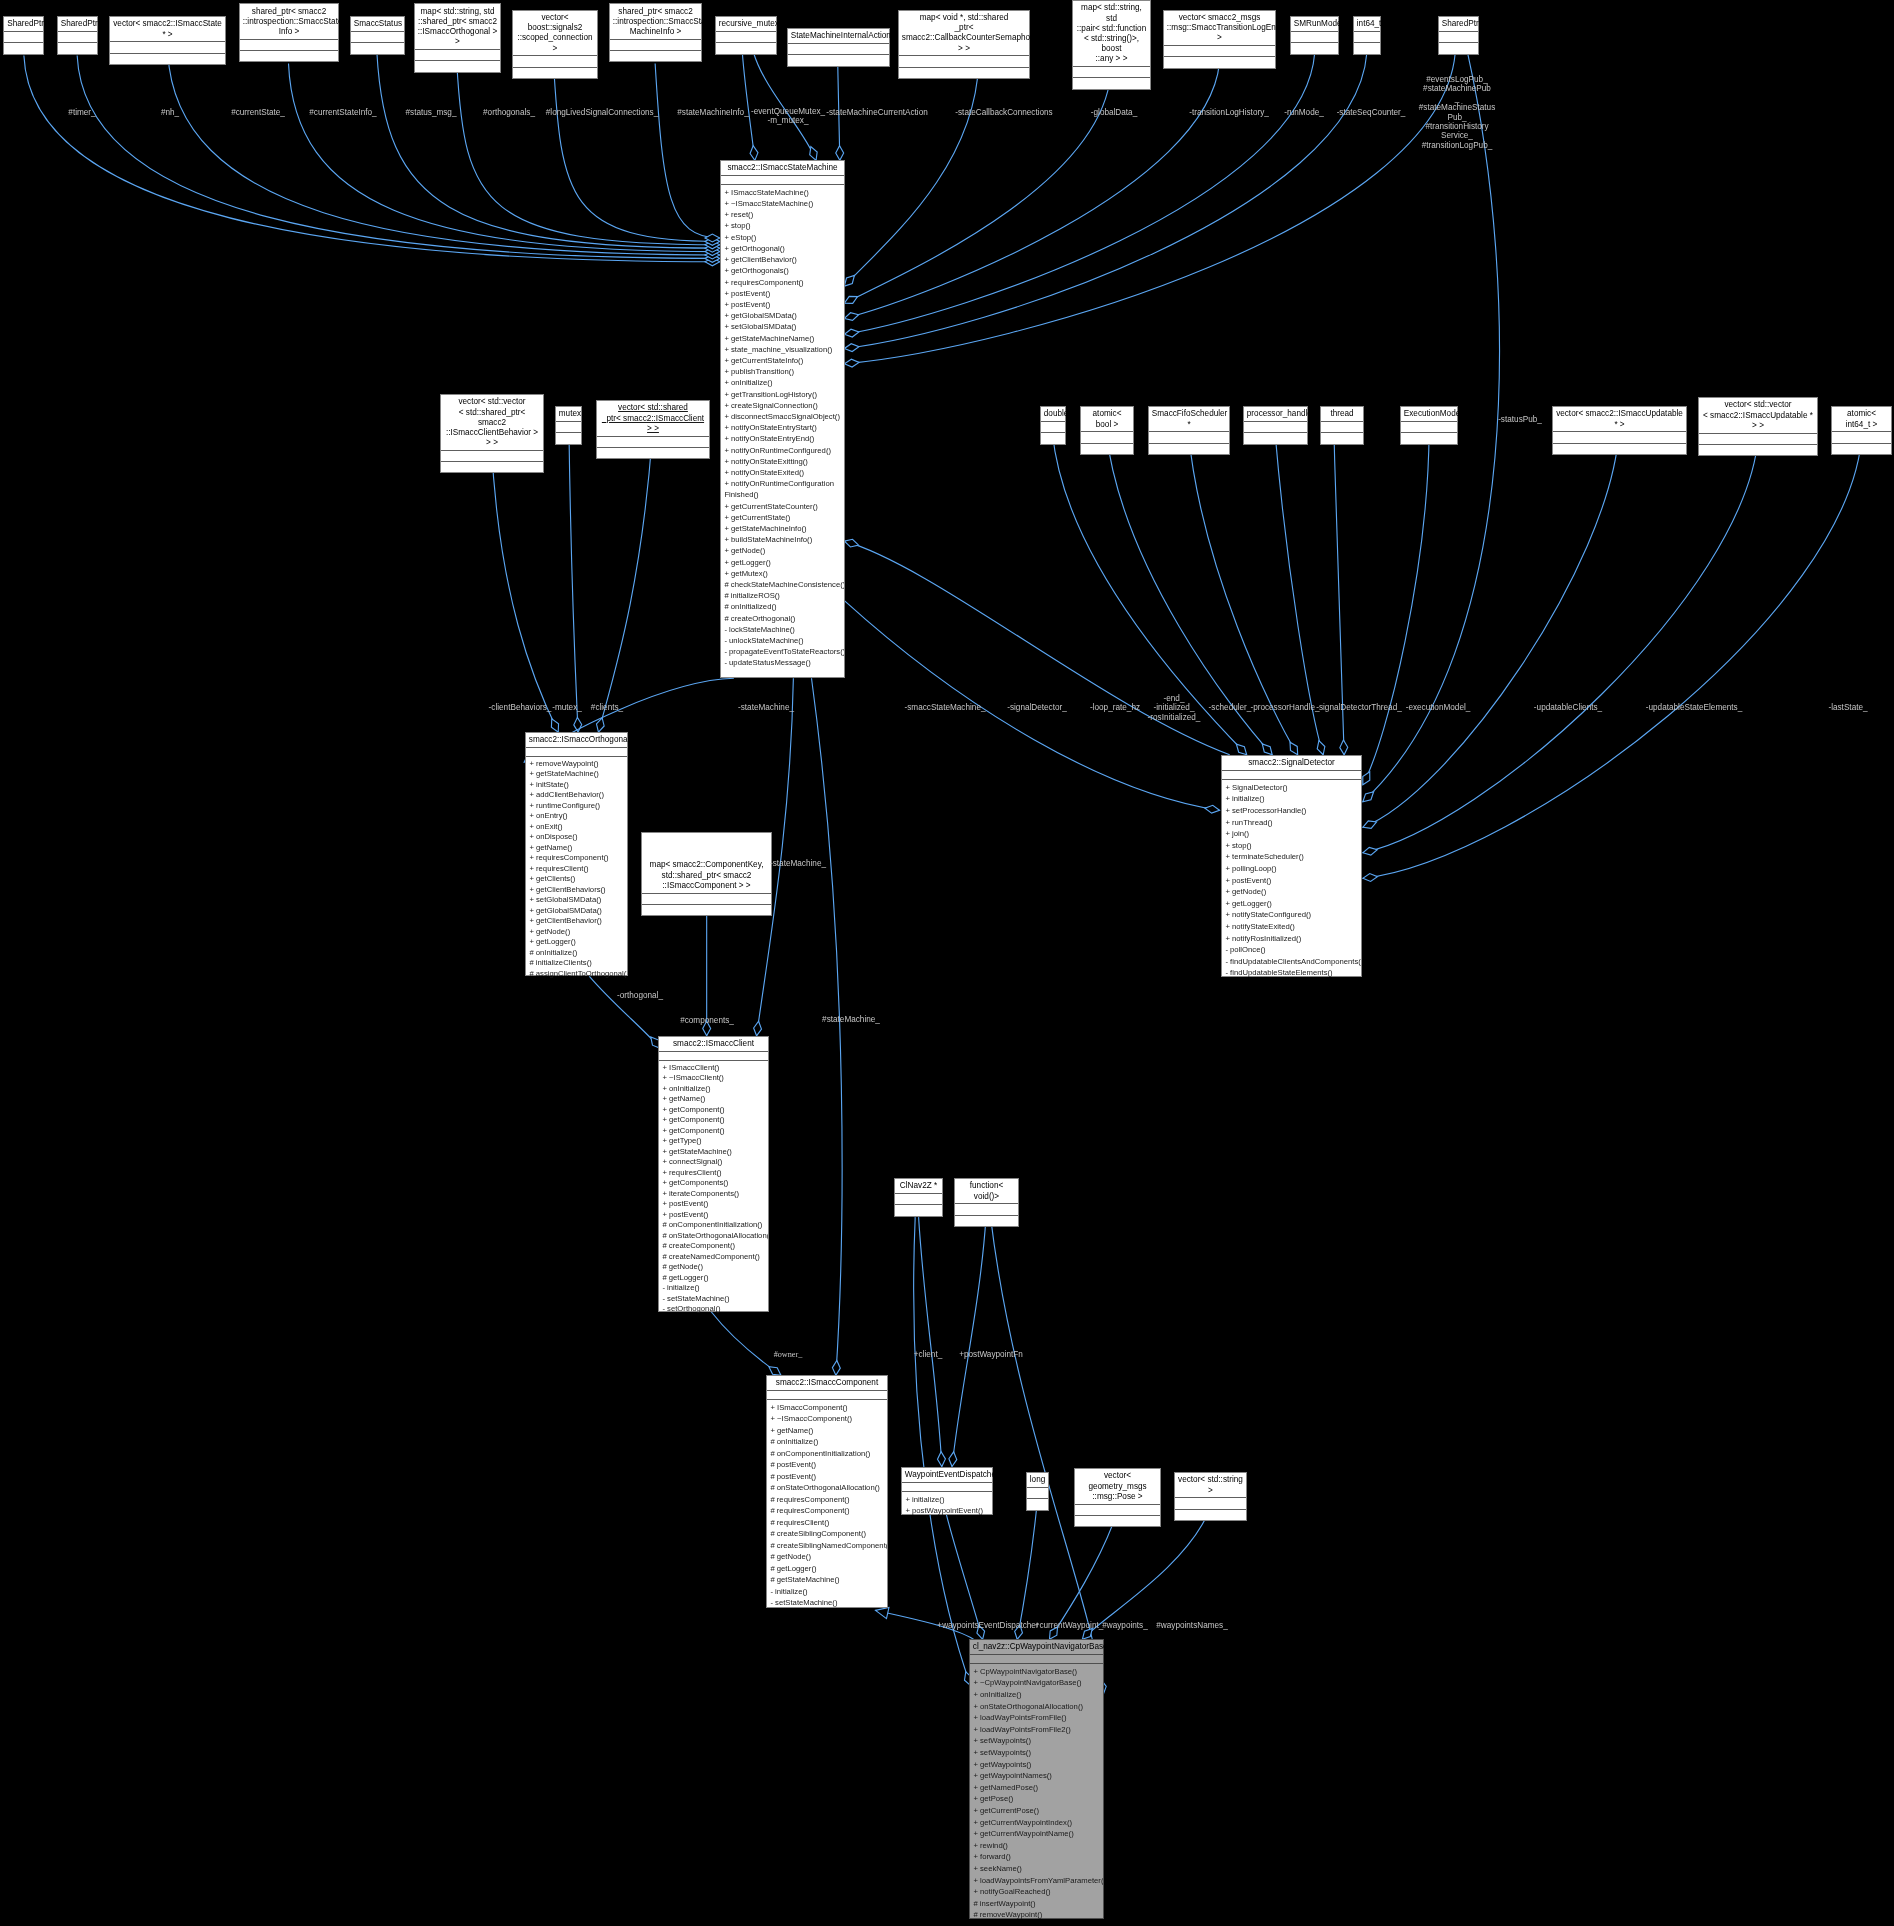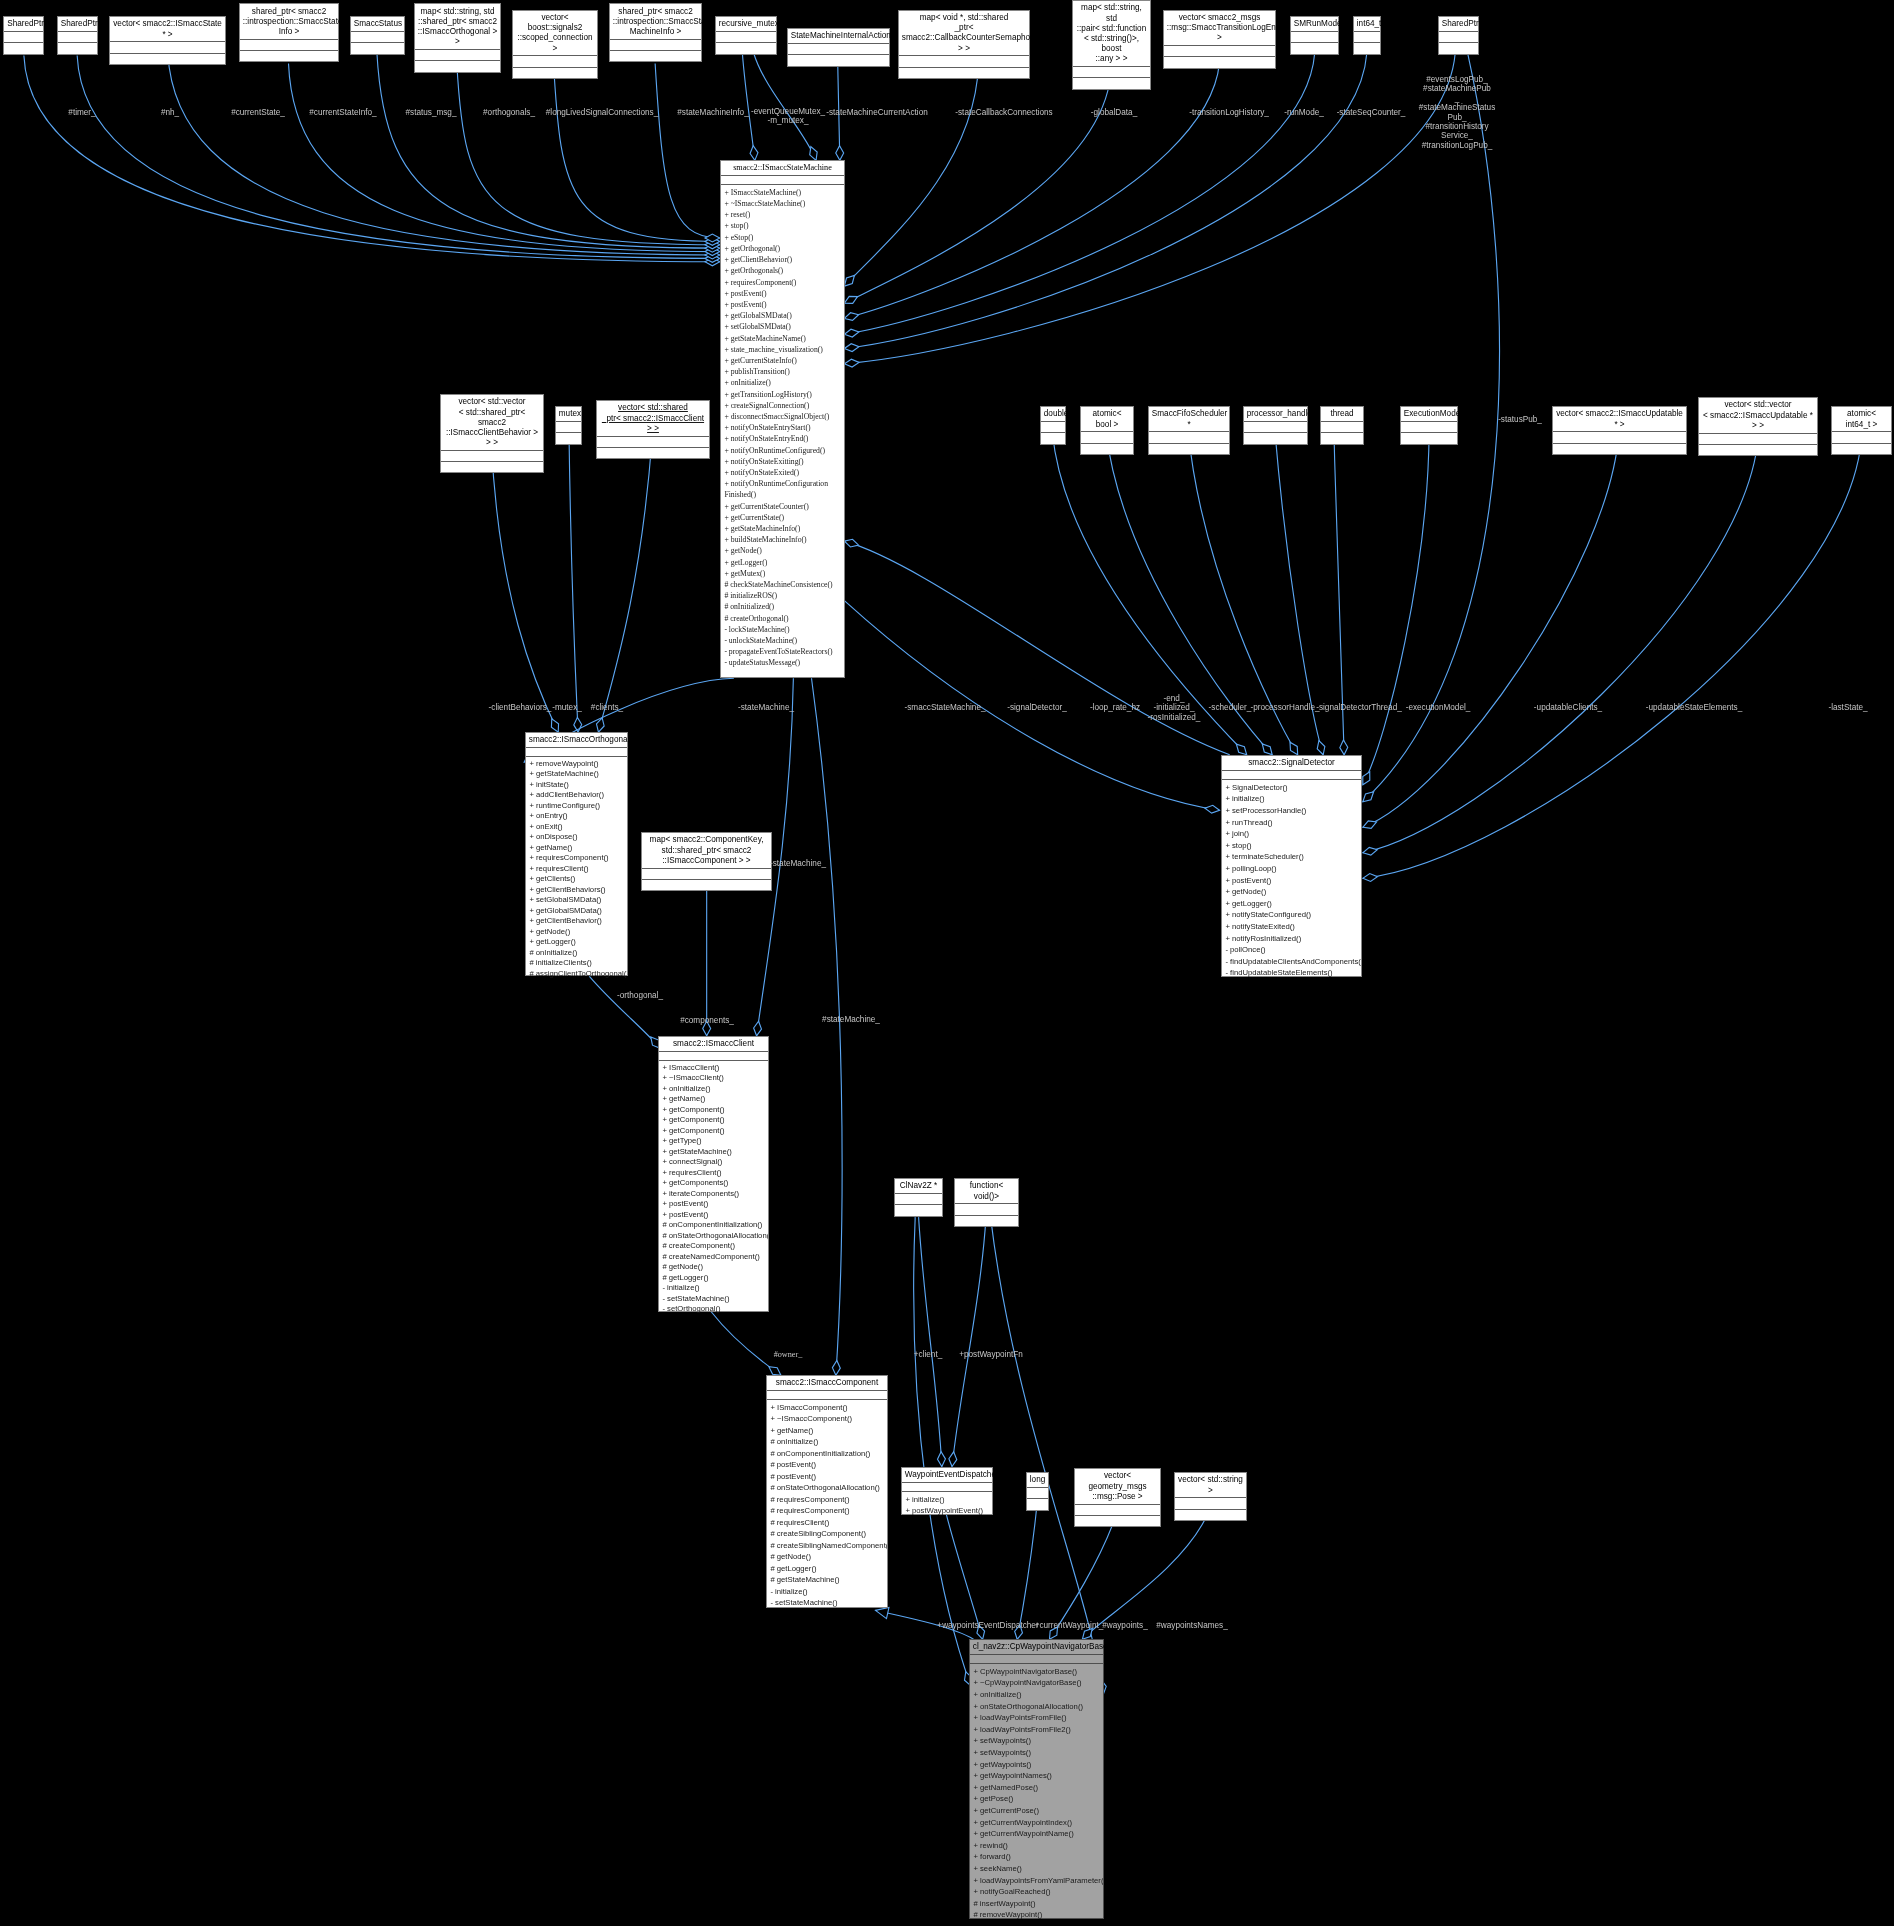--- a/index.html
+++ b/index.html
@@ -326,21 +326,21 @@
         <div class="tcomp"></div>
         <div class="tcomp"></div>
       </div>
       <div class="node" style="left: 1831px; top: 406px; width: 61px;">
         <div class="title">
           <span style="display: block;">atomic&lt; int64_t &gt;</span>
         </div>
         <div class="tcomp"></div>
         <div class="tcomp"></div>
       </div>
-      <div class="node" style="left: 720px; top: 160px; width: 125px; height: 518px; font-family: Liberation Serif, serif;">
+      <div class="node" style="left: 720px; top: 160px; width: 125px; height: 518px;">
         <div class="title">
           <span style="display: block;">smacc2::ISmaccStateMachine</span>
         </div>
         <div class="attr"></div>
         <div class="methods" style="line-height: 11.2px;">
           <div class="m">+ ISmaccStateMachine()</div>
           <div class="m">+ ~ISmaccStateMachine()</div>
           <div class="m">+ reset()</div>
           <div class="m">+ stop()</div>
           <div class="m">+ eStop()</div>
@@ -407,21 +407,21 @@
           <div class="m">+ getClientBehavior()</div>
           <div class="m">+ getNode()</div>
           <div class="m">+ getLogger()</div>
           <div class="m"># onInitialize()</div>
           <div class="m"># initializeClients()</div>
           <div class="m"># assignClientToOrthogonal()</div>
         </div>
       </div>
       <div class="node" style="left: 641px; top: 832px; width: 131px;">
         <div class="title">
-          <span style="display: block;">map&lt; smacc2::ComponentKey,</span>
+          <span style="display: block; margin-top: 25px;">map&lt; smacc2::ComponentKey,</span>
           <span style="display: block;">std::shared_ptr&lt; smacc2</span>
           <span style="display: block;">::ISmaccComponent &gt; &gt;</span>
         </div>
         <div class="tcomp"></div>
         <div class="tcomp"></div>
       </div>
       <div class="node" style="left: 658px; top: 1036px; width: 111px; height: 276px;">
         <div class="title">
           <span style="display: block;">smacc2::ISmaccClient</span>
         </div>

